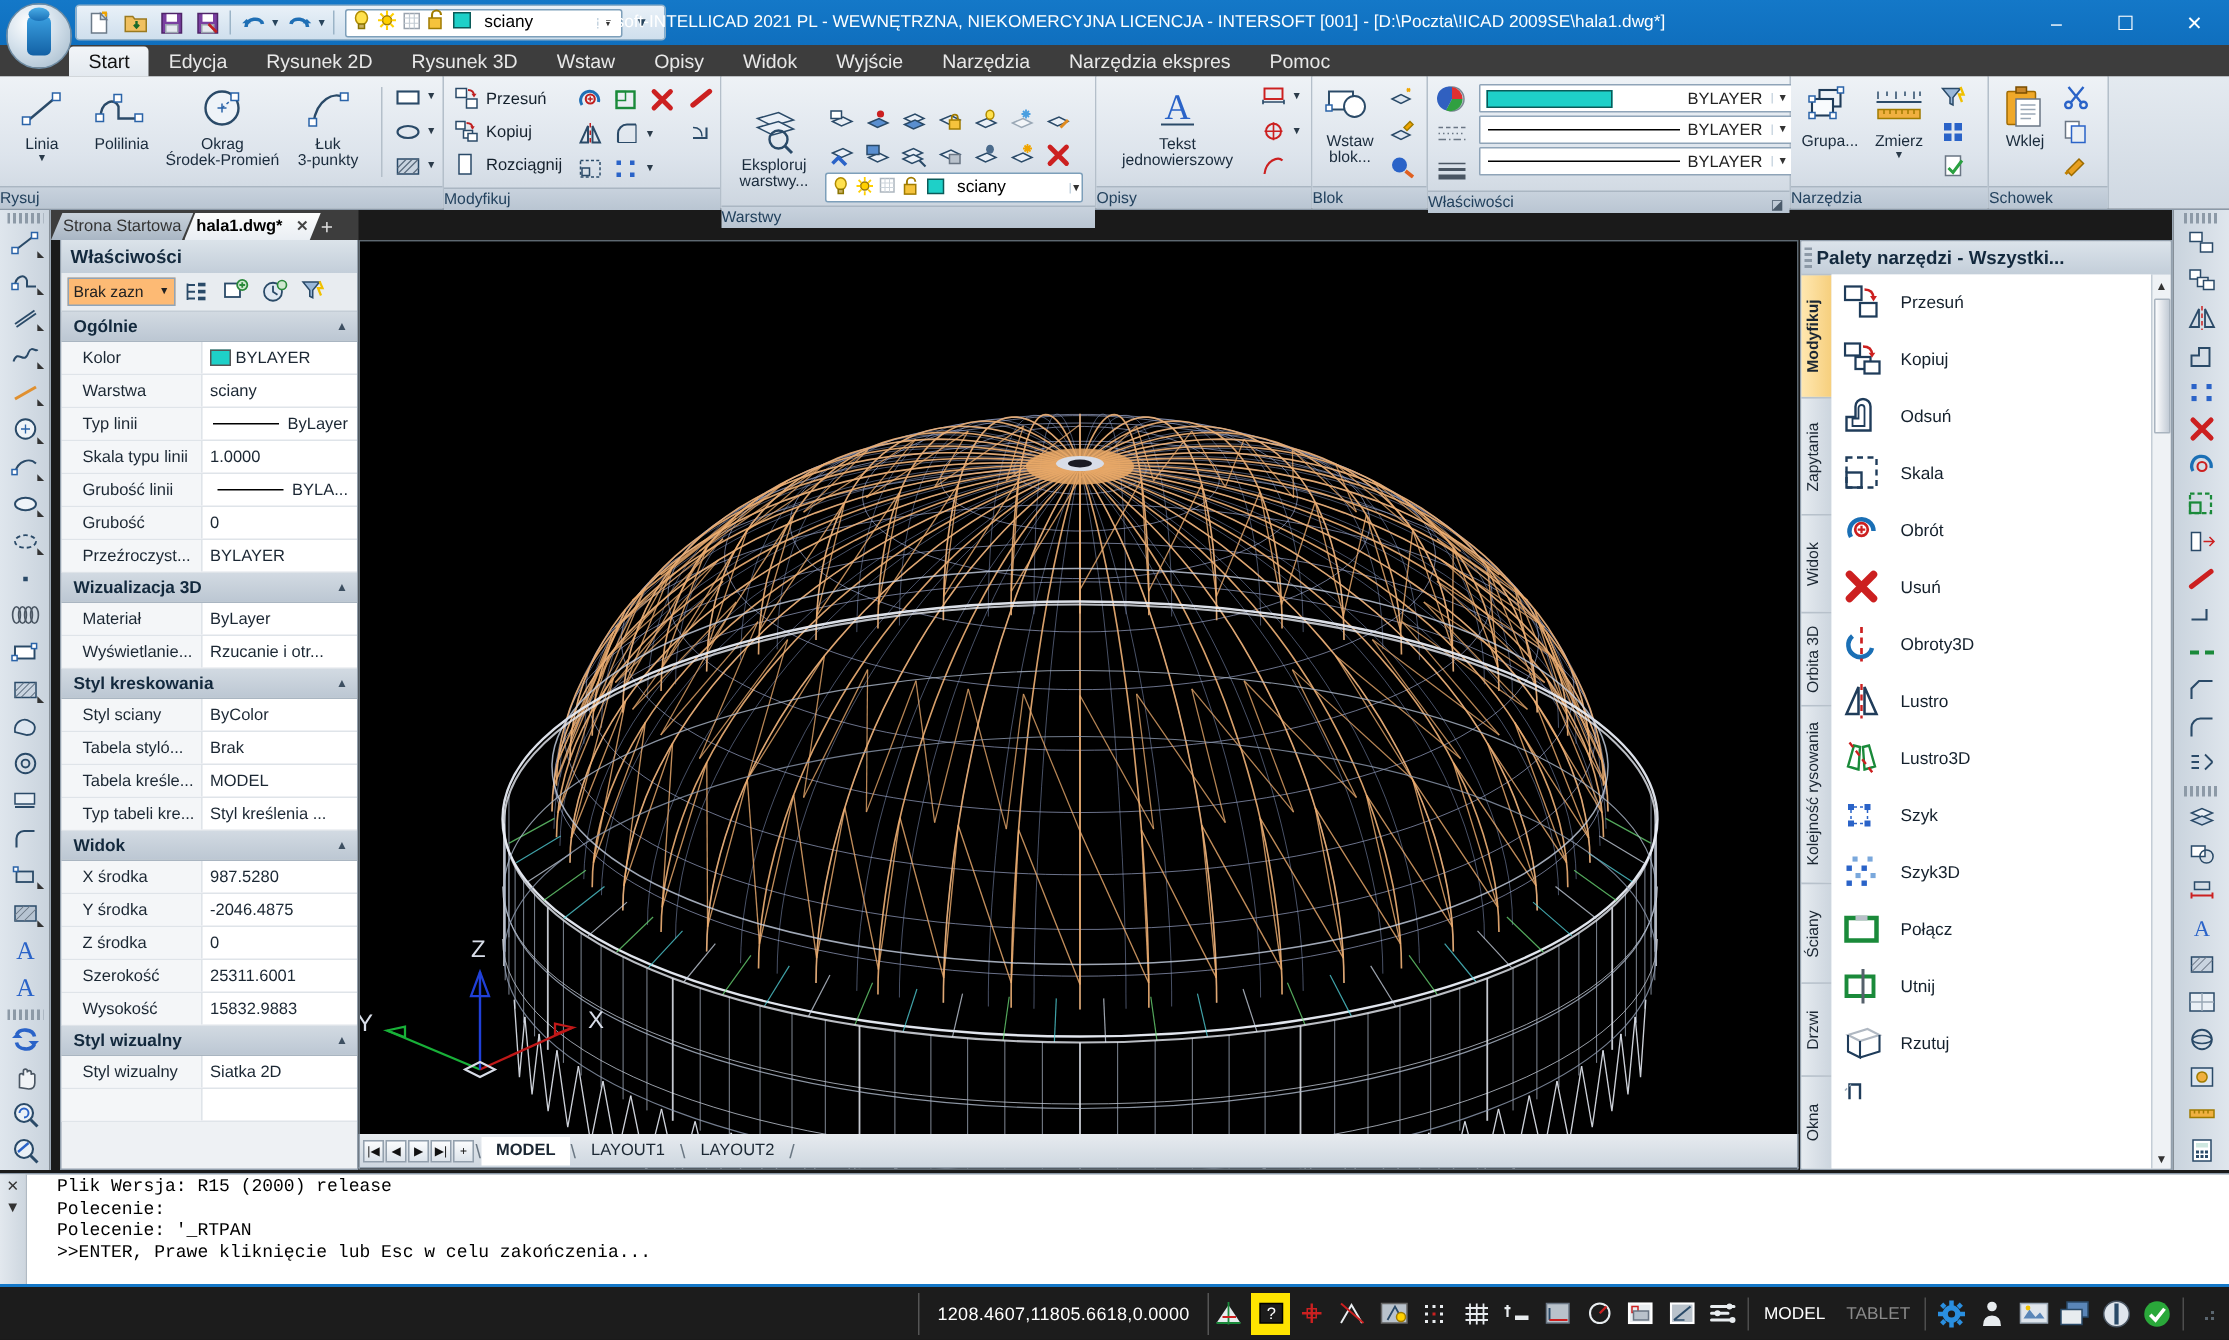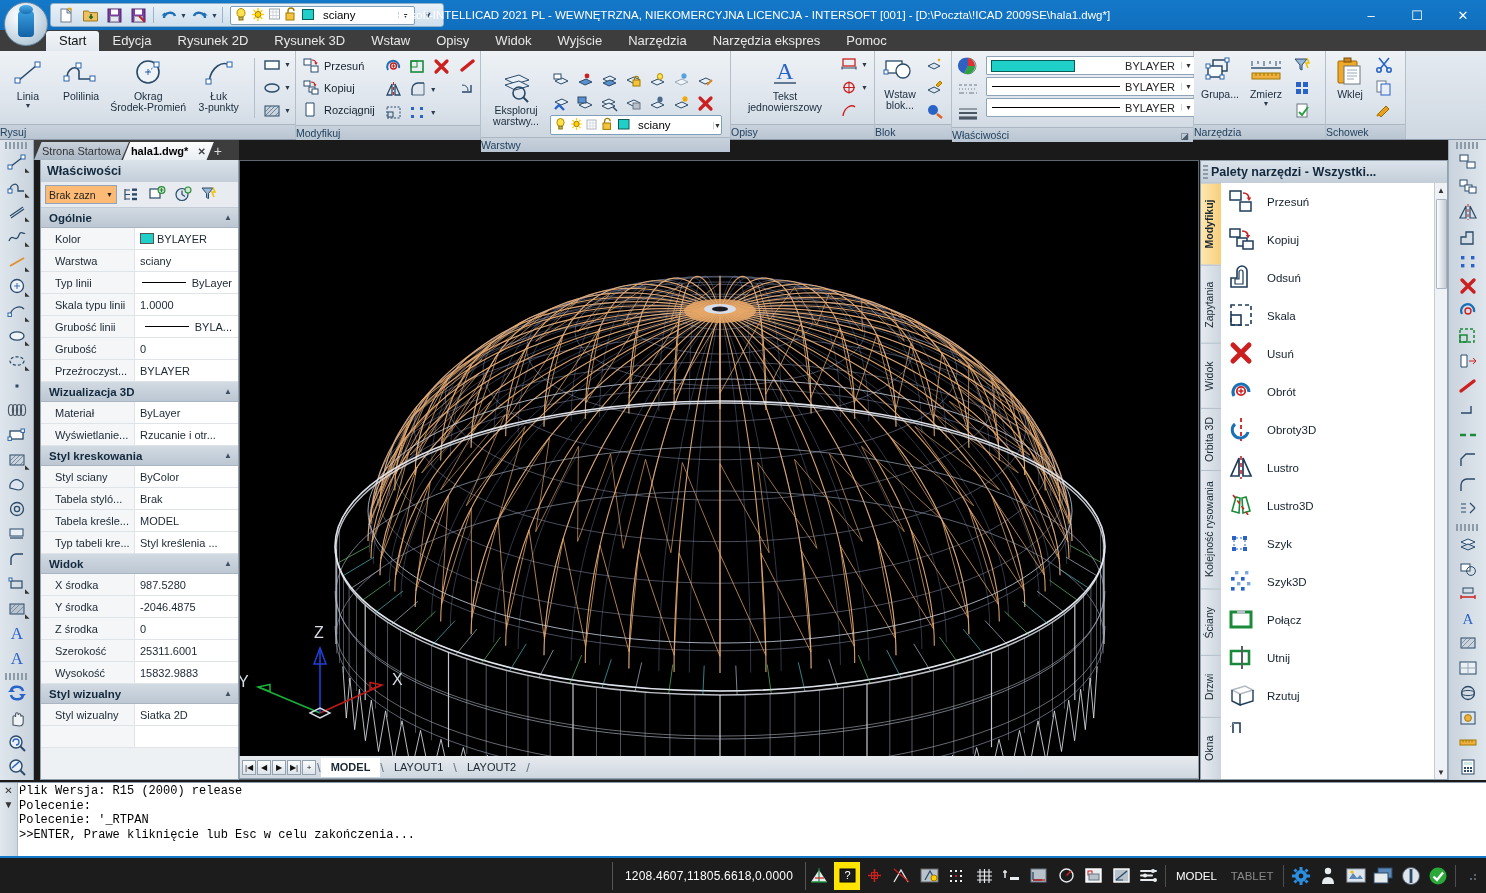--- a/index.html
+++ b/index.html
@@ -236,21 +236,21 @@
 
   
   .cmdline {
     position:absolute; left:0; top:782px; width:1486px; height: 74px;
     background:#ffffff; border-top:1px solid #8b99a8; display:flex;
   }
   .cmd-side { width: 18px; background: linear-gradient(to right,#e2e8ee,#cdd6df);
      display:flex; flex-direction:column; align-items:center; padding-top:2px; gap:3px;
      border-right:1px solid #b0bac4;}
   .cmd-side div { font-size:10px; color:#333; cursor:pointer;}
-  .cmd-text { flex:1; padding: 1px 1px; font-family:"Liberation Mono", monospace;
+  .cmd-text { flex:1; padding: 1px 20px; font-family:"Liberation Mono", monospace;
      font-size: 12px; color:#000; line-height: 14.6px; white-space:pre; overflow:hidden;border-radius:10px;}
 
   
   .statusbar {
     position:absolute; left:0; top:856px; width:1486px; height: 37px;
     background:#1c1c1c; display:flex; align-items:center;
     border-top: 2px solid #1478c8;
   }
   .st-coord { margin-left: 612px; color:#fff; font-size:12px; letter-spacing:0.2px;
      border-left:1px solid #555; border-right:1px solid #555; padding: 0 12px; height:28px; line-height:28px;}
@@ -1810,31 +1810,31 @@
         </div>
         <div class="pitem">
           <svg width="30" height="26" viewBox="0 0 30 26">
               <rect x="2" y="2" width="20" height="20" fill="none" stroke="#1f3c5a" stroke-width="1.6" stroke-dasharray="4 3"></rect>
               <rect x="2" y="12" width="10" height="10" fill="none" stroke="#1f3c5a" stroke-width="1.6"></rect>
             </svg>
           <span class="plbl">Skala</span>
         </div>
         <div class="pitem">
           <svg width="30" height="26" viewBox="0 0 30 26">
-              <path d="M4 4 L20 20 M20 4 L4 20" stroke="#cc2020" stroke-width="5" stroke-linecap="round"></path>
-            </svg>
-          <span class="plbl">Usuń</span>
-        </div>
-        <div class="pitem">
-          <svg width="30" height="26" viewBox="0 0 30 26">
               <path d="M5 17 A8 8 0 1 1 20 13" fill="none" stroke="#1a6fb5" stroke-width="3"></path>
               <circle cx="12" cy="12" r="4.2" fill="none" stroke="#cc2020" stroke-width="1.8"></circle>
               <path d="M9.5 12 h5 M12 9.5 v5" stroke="#cc2020" stroke-width="1.5"></path>
             </svg>
           <span class="plbl">Obrót</span>
+        </div>
+        <div class="pitem">
+          <svg width="30" height="26" viewBox="0 0 30 26">
+              <path d="M4 4 L20 20 M20 4 L4 20" stroke="#cc2020" stroke-width="5" stroke-linecap="round"></path>
+            </svg>
+          <span class="plbl">Usuń</span>
         </div>
         <div class="pitem">
           <svg width="30" height="26" viewBox="0 0 30 26">
               <path d="M6 7 A8 8 0 1 0 19 15" fill="none" stroke="#1a6fb5" stroke-width="3"></path>
               <path d="M12 1 v23" stroke="#cc2020" stroke-width="1.8" stroke-dasharray="4 3"></path>
             </svg>
           <span class="plbl">Obroty3D</span>
         </div>
         <div class="pitem">
           <svg width="30" height="26" viewBox="0 0 30 26">

